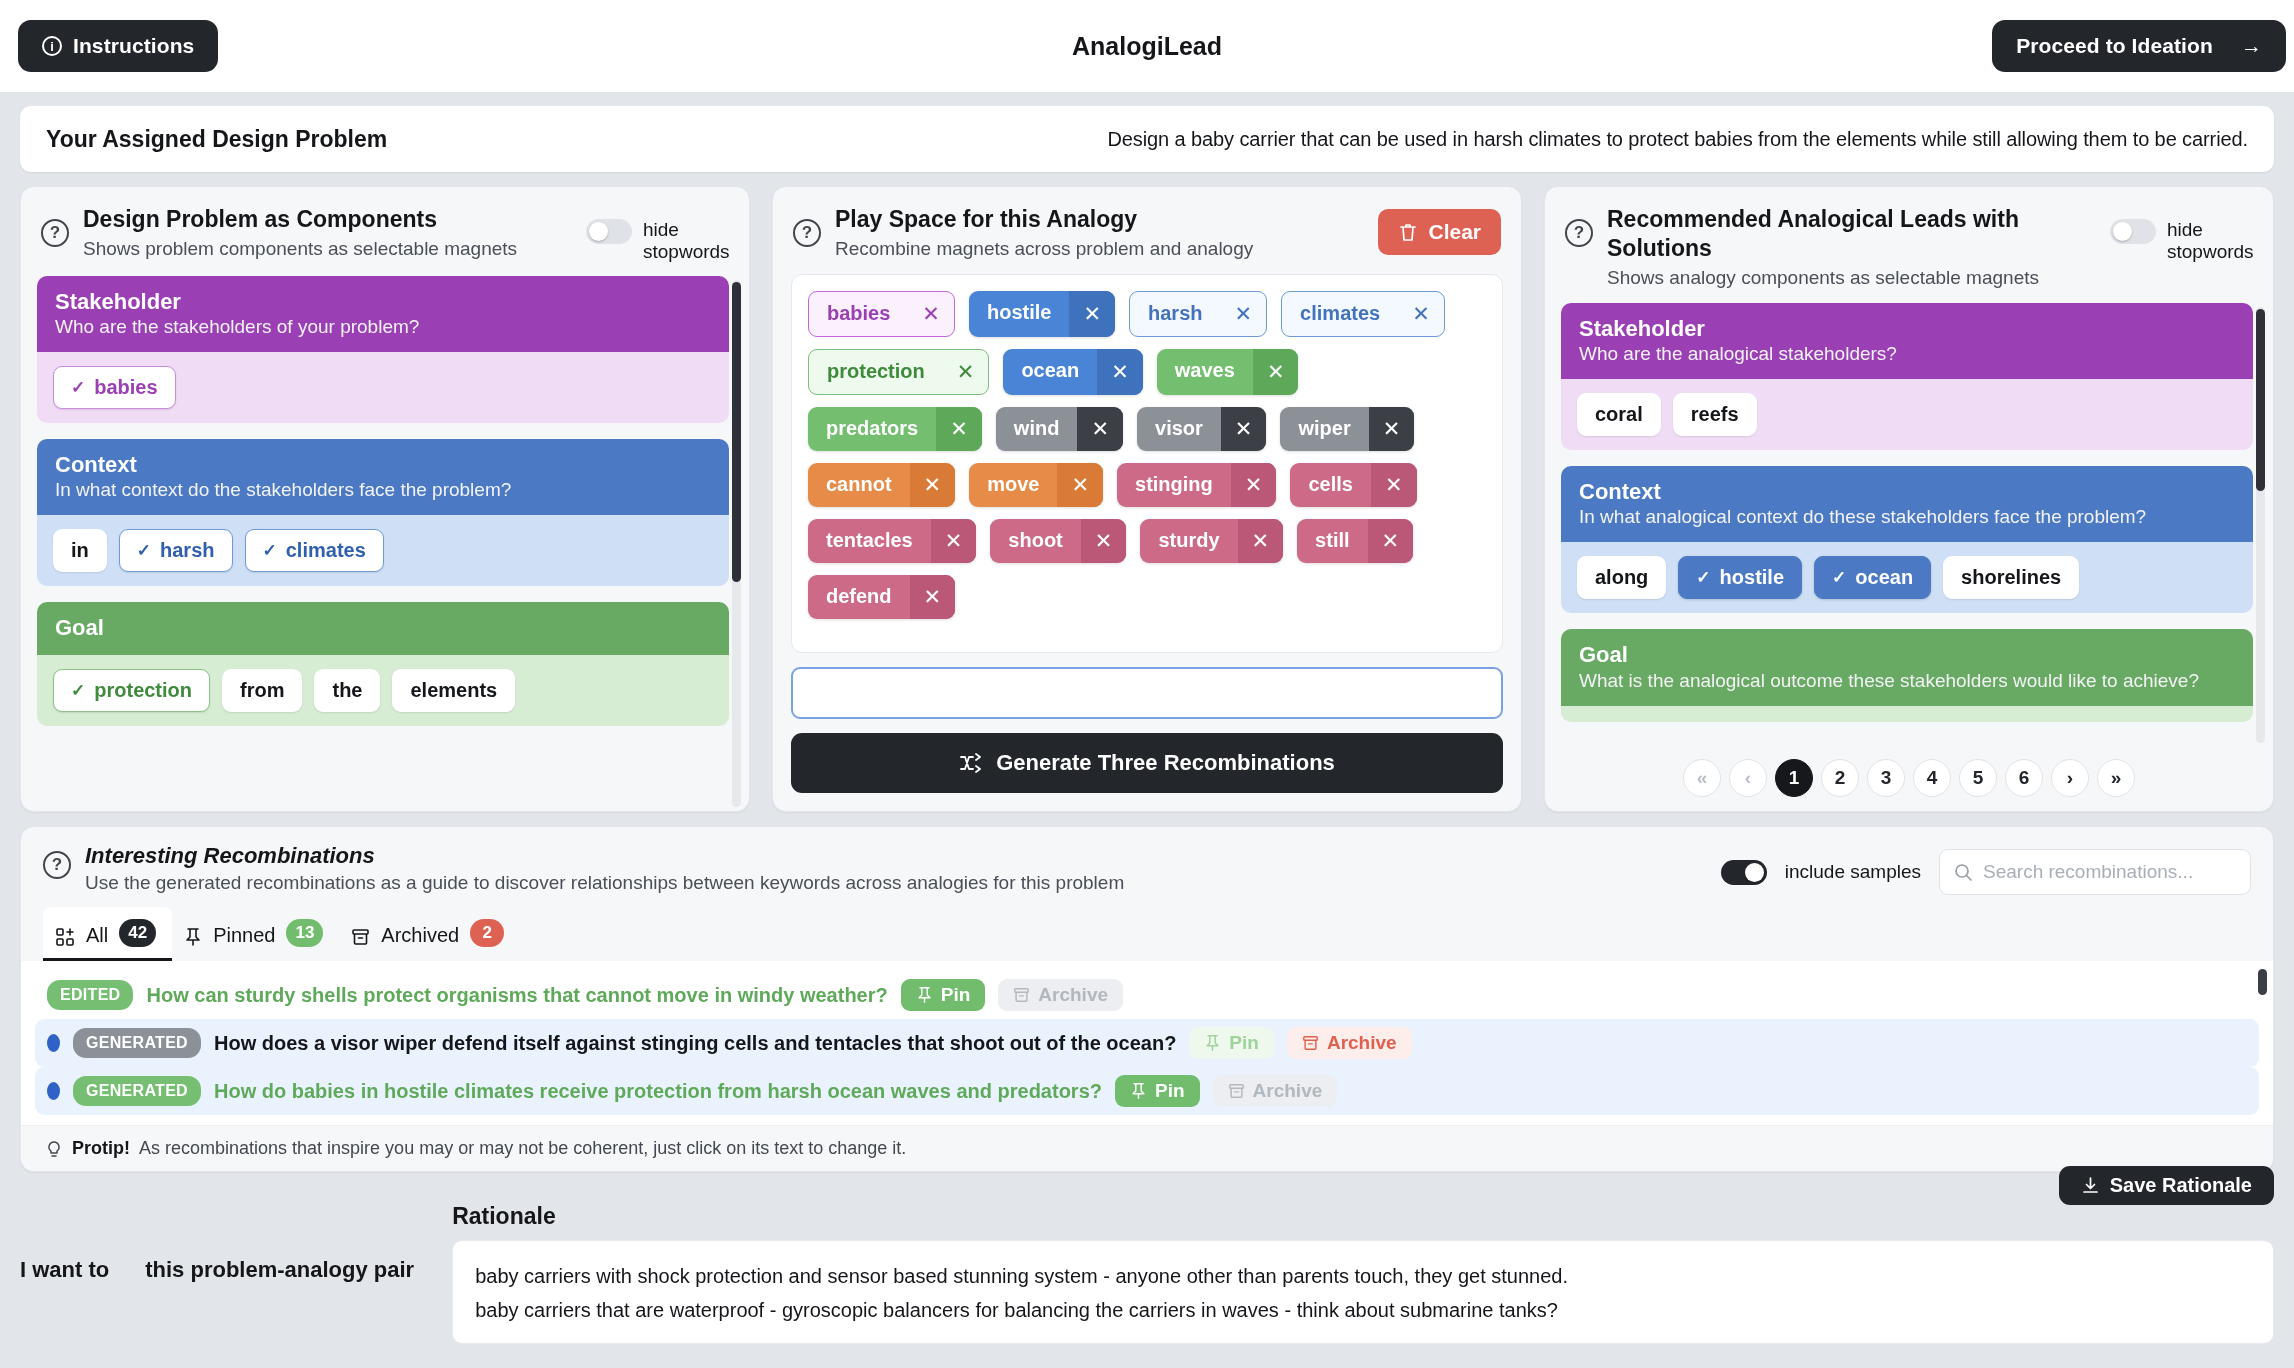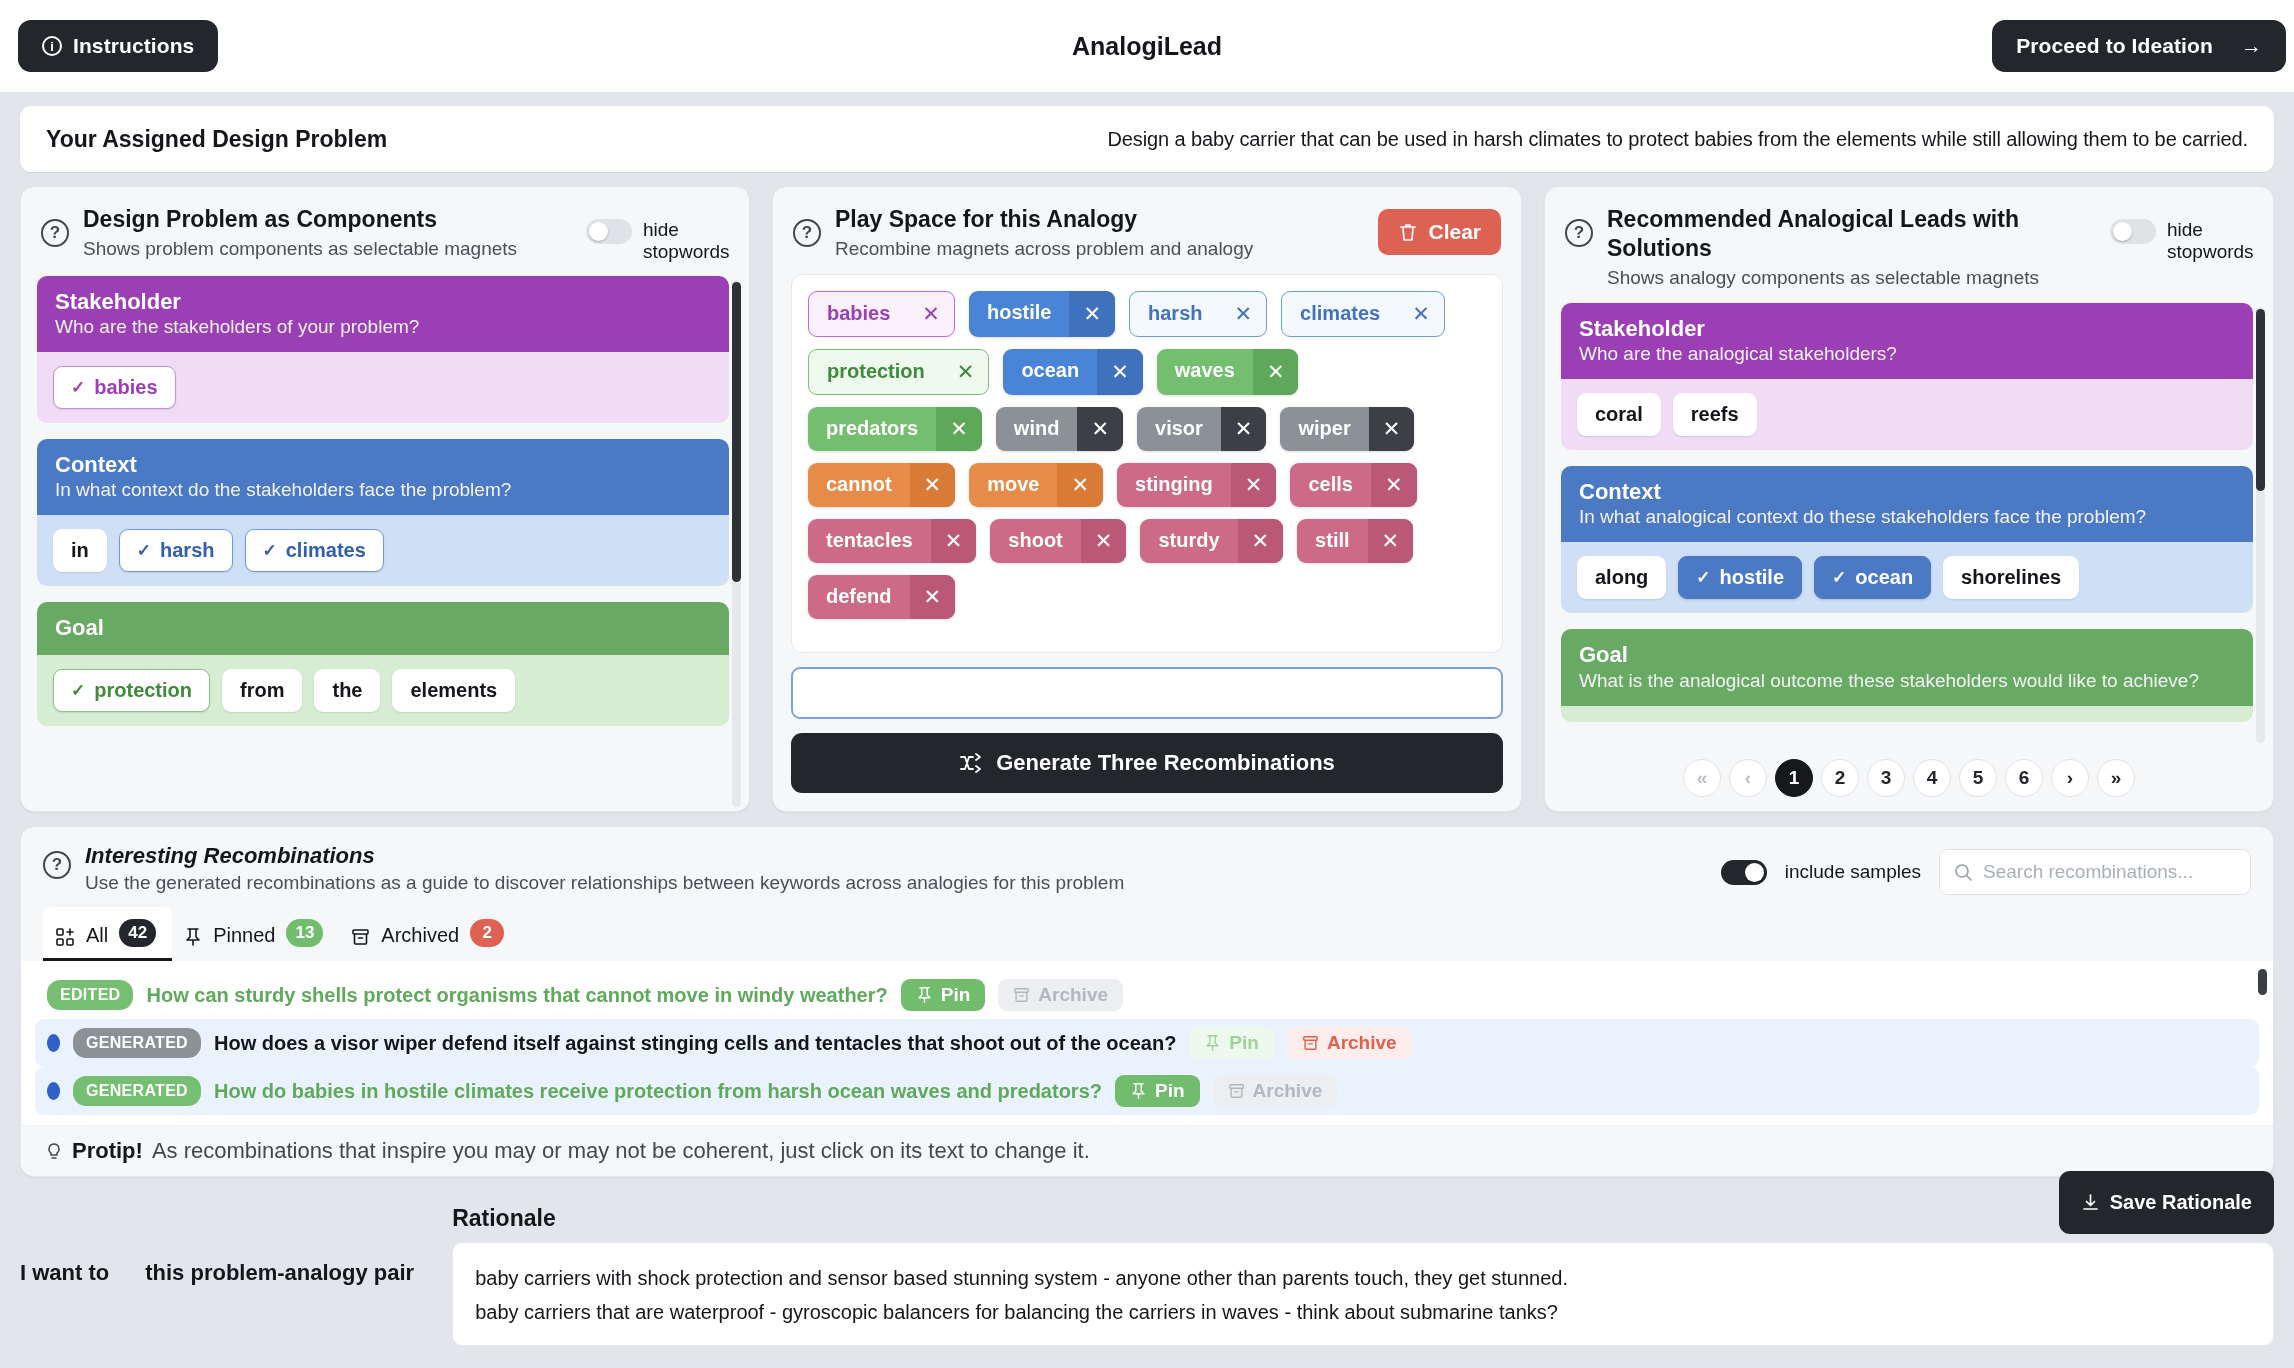--- a/index.html
+++ b/index.html
@@ -257,21 +257,21 @@
   .act.arch-off { background: #eceef1; color: #b3b8bf; }
   .act.arch-on { background: #fdeeec; color: #e0604f; }
 
   .list-scroll {
     position: absolute; right: 6px; top: 8px; width: 9px; height: 26px;
     border-radius: 5px; background: #3a3f46;
   }
 
   .protip {
     background: #f6f7f9; border-top: 1px solid #eceef1; padding: 12px 24px;
-    font-size: 22px; color: #43484f; display: flex; align-items: center; gap: 9px;
+    font-size: 18px; color: #43484f; display: flex; align-items: center; gap: 9px;
   }
   .protip b { color: #14161a; }
 
   
   .bottom {
     flex: 1; display: flex; align-items: center; gap: 0; padding: 0 20px;
     position: relative;
   }
   .iwant { font-size: 22px; font-weight: 700; color: #14161a; margin-right: 18px; }
   .seg {
@@ -289,21 +289,21 @@
   .rationale-zone { flex: 1; margin-left: 38px; position: relative; height: 100%;
     display: flex; flex-direction: column; justify-content: center; padding-top: 6px; }
   .rationale-label { font-size: 23px; font-weight: 700; color: #14161a; margin-bottom: 10px; }
   .rationale-box {
     background: #fff; border-radius: 10px; border: 1px solid #e6e9ed;
     padding: 18px 22px; font-size: 20px; color: #14161a; line-height: 1.72;
     height: 104px; overflow: hidden;
   }
   .save-btn {
     position: absolute; right: 0; top: -6px; background: #23262b; color: #fff;
-    border: none; border-radius: 11px; padding: 20px 22px; font-size: 20px;
+    border: none; border-radius: 11px; padding: 8px 22px; font-size: 20px;
     font-weight: 700; cursor: pointer; display: inline-flex; align-items: center; gap: 10px;
   }
   svg { display: block; }
 </style>
 </head>
 <body>
 
 <div class="topbar">
   <button class="btn-dark instructions-btn">
     <i class="circ-i">i</i>

